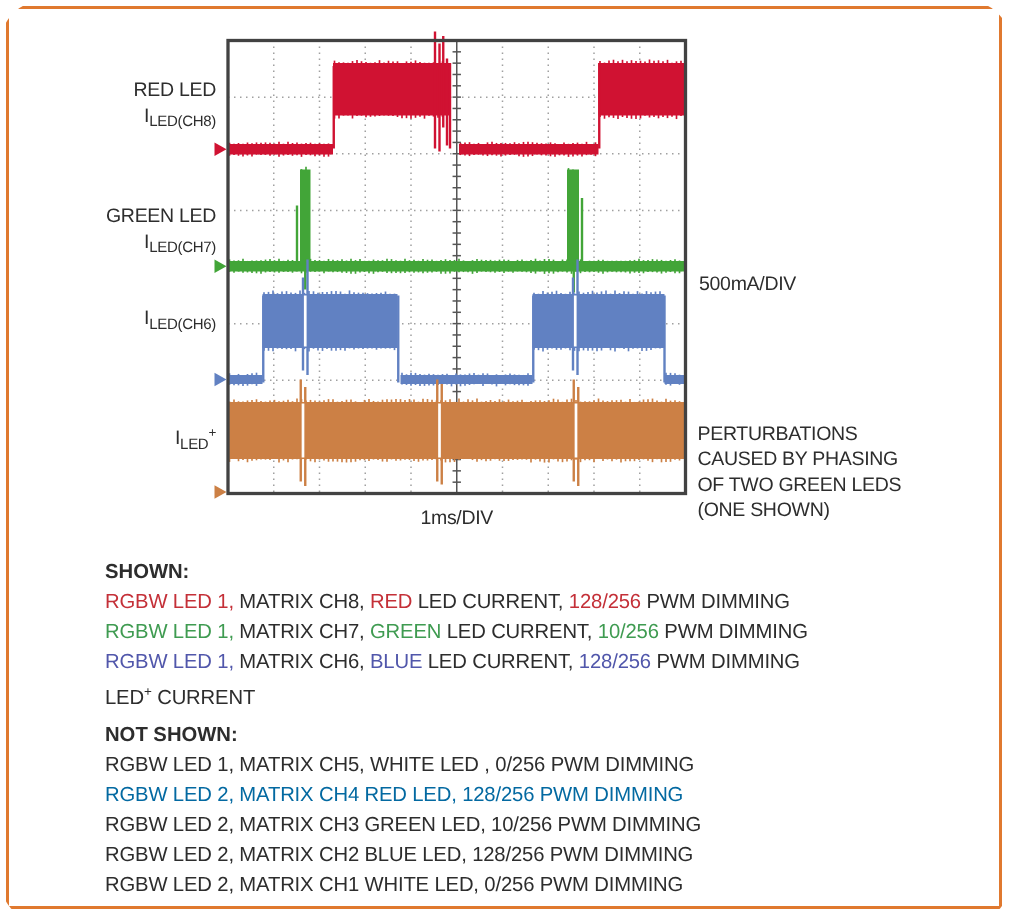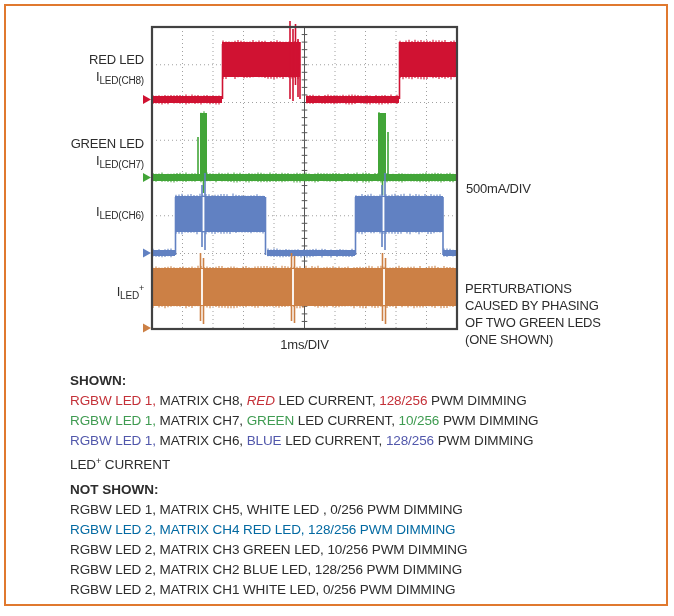--- a/index.html
+++ b/index.html
@@ -1,20 +1,20 @@
 <!DOCTYPE html>
 <html style="--c-border: #e0792f; --c-frame: #424242; --c-grid: #a0a0a0; --c-axis: #555555; --c-dark: #2d2d2d; --c-trace-red: #d01232; --c-trace-green: #42a538; --c-trace-blue: #6181c2; --c-trace-orange: #cc8045; --c-text-red: #c43038; --c-text-green: #3f9b51; --c-text-blue: #5157ab;"><head>
 <meta charset="utf-8">
 <style>
   :root{
     --c-border:#e0792f; --c-dark:#2d2d2d; --c-frame:#424242; --c-grid:#a0a0a0;
   }
   html,body{margin:0;padding:0;background:#ffffff;}
   .page{position:relative;width:674px;height:616px;background:#fff;
-        font-family:"Liberation Sans",sans-serif;overflow:hidden;}
+        font-family:"Liberation Sans",sans-serif;overflow:hidden;border-radius:30px;}
   .fig-border{position:absolute;left:4px;top:4px;width:660px;height:598px;
               border:2px solid var(--c-border);}
   .lbl{position:absolute;color:var(--c-dark);font-size:13px;line-height:17px;
        letter-spacing:-0.2px;white-space:nowrap;}
   .ch-label{width:100px;text-align:right;}
   .sub{font-size:10px;vertical-align:-3px;}
   .sup{font-size:9px;vertical-align:5px;}
   .time-label{width:305px;text-align:center;}
   .cap{position:absolute;left:70px;color:var(--c-dark);font-size:13.5px;
        line-height:20px;letter-spacing:-0.1px;white-space:nowrap;}
@@ -1020,21 +1020,21 @@
     <div>CAUSED BY PHASING</div>
     <div>OF TWO GREEN LEDS</div>
     <div>(ONE SHOWN)</div>
   </div>
 
   <div class="lbl time-label" style="left:152px;top:336px;">1ms/DIV</div>
 
   <div class="cap" style="top:371px;">
     <div class="cap-h">SHOWN:</div>
     <div id="shown-lines">
-        <div><span style="color: rgb(196, 48, 56);">RGBW LED 1,</span><span style="color: rgb(45, 45, 45);"> MATRIX CH8, </span><span style="color: rgb(196, 48, 56); font-style: italic;">RED</span><span style="color: rgb(45, 45, 45);"> LED CURRENT, </span><span style="color: rgb(196, 48, 56);">128/256</span><span style="color: rgb(45, 45, 45);"> PWM DIMMING</span></div>
+        <div><span style="color: rgb(196, 48, 56);">RGBW LED 1,</span><span style="color: rgb(45, 45, 45);"> MATRIX CH8, </span><span style="color: rgb(196, 48, 56);">RED</span><span style="color: rgb(45, 45, 45);"> LED CURRENT, </span><span style="color: rgb(196, 48, 56);">128/256</span><span style="color: rgb(45, 45, 45);"> PWM DIMMING</span></div>
         <div><span style="color: rgb(63, 155, 81);">RGBW LED 1,</span><span style="color: rgb(45, 45, 45);"> MATRIX CH7, </span><span style="color: rgb(63, 155, 81);">GREEN</span><span style="color: rgb(45, 45, 45);"> LED CURRENT, </span><span style="color: rgb(63, 155, 81);">10/256</span><span style="color: rgb(45, 45, 45);"> PWM DIMMING</span></div>
         <div><span style="color: rgb(81, 87, 171);">RGBW LED 1,</span><span style="color: rgb(45, 45, 45);"> MATRIX CH6, </span><span style="color: rgb(81, 87, 171);">BLUE</span><span style="color: rgb(45, 45, 45);"> LED CURRENT, </span><span style="color: rgb(81, 87, 171);">128/256</span><span style="color: rgb(45, 45, 45);"> PWM DIMMING</span></div>
         <div><span style="color: rgb(45, 45, 45);">LED</span><span class="sup" style="color: rgb(45, 45, 45);">+</span><span style="color: rgb(45, 45, 45);"> CURRENT</span></div>
       </div>
   </div>
 
   <div class="cap" style="top:480px;">
     <div class="cap-h">NOT SHOWN:</div>
     <div id="not-shown-lines">
         <div><span style="color: rgb(45, 45, 45);">RGBW LED 1, MATRIX CH5, WHITE LED , 0/256 PWM DIMMING</span></div>

